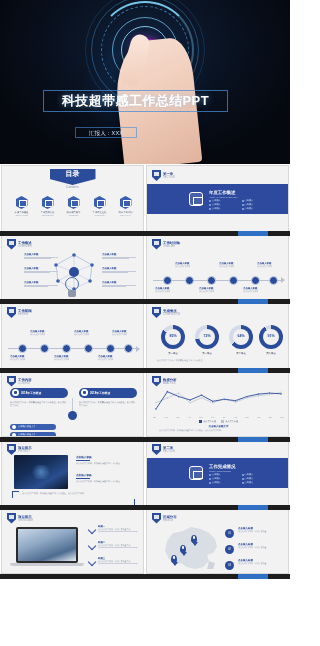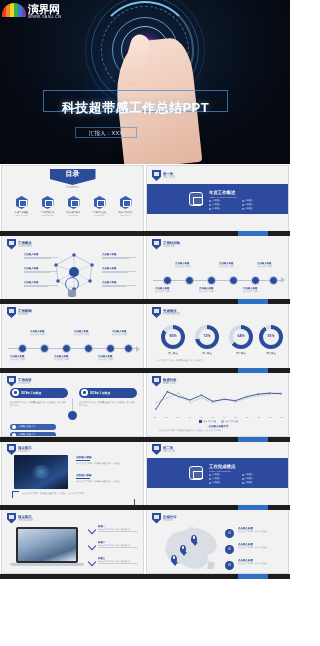--- a/index.html
+++ b/index.html
@@ -59,21 +59,21 @@
     position:absolute; left:126px; top:34px; width:19px; height:52px;
     background: linear-gradient(160deg,#fbe7db 0%, #f0cdbb 100%);
     border-radius: 10px 10px 6px 6px;
     transform: rotate(16deg);
   }
   .hero-title-box {
     position:absolute; left:43px; top:90px; width:185px; height:22px;
     border:1px solid rgba(70,140,215,.75);
   }
   .hero-title {
-    position:absolute; left:43px; top:97px; width:185px; height:22px;
+    position:absolute; left:43px; top:90px; width:185px; height:22px;
     line-height:22px; text-align:center;
     color:#ffffff; font-size:13px; font-weight:bold; letter-spacing:.4px;
     text-shadow: 0 0 6px rgba(120,190,255,.6);
     white-space:nowrap; overflow:hidden;
   }
   .hero-sub-box {
     position:absolute; left:75px; top:127px; width:62px; height:11px;
     border:1px solid rgba(70,140,215,.6);
     line-height:11px; text-align:center;
     color:#cfe4ff; font-size:5.5px; letter-spacing:.2px;
@@ -229,32 +229,20 @@
     </div>
 
     <div class="p-badge">P</div>
     <div class="hand"></div>
     <div class="finger"></div>
 
     <div class="hero-title-box"></div>
     <div class="hero-title">科技超带感工作总结PPT</div>
     <div class="hero-sub-box">汇报人：XXX</div>
 
-    <div class="wm">
-      <div class="wm-arc">
-        <div class="wm-seg" style="left:0;background:#e23c2e;"></div>
-        <div class="wm-seg" style="left:4px;background:#f08a1d;height:15px;"></div>
-        <div class="wm-seg" style="left:8px;background:#f5d222;height:16px;"></div>
-        <div class="wm-seg" style="left:12px;background:#3faa4c;height:16px;"></div>
-        <div class="wm-seg" style="left:16px;background:#2f7fd0;height:15px;"></div>
-        <div class="wm-seg" style="left:20px;background:#7b3fb0;height:13px;"></div>
-      </div>
-      <div class="wm-text">演界网</div>
-      <div class="wm-url">WWW.YANJ.CN</div>
-    </div>
   </div>
 
   <div class="grid">
 
     <div class="cell">
       <div class="slide white">
         <div class="toc-banner">
           <div class="toc-cn">目录</div>
         </div>
         <div class="toc-en">Contents</div>

